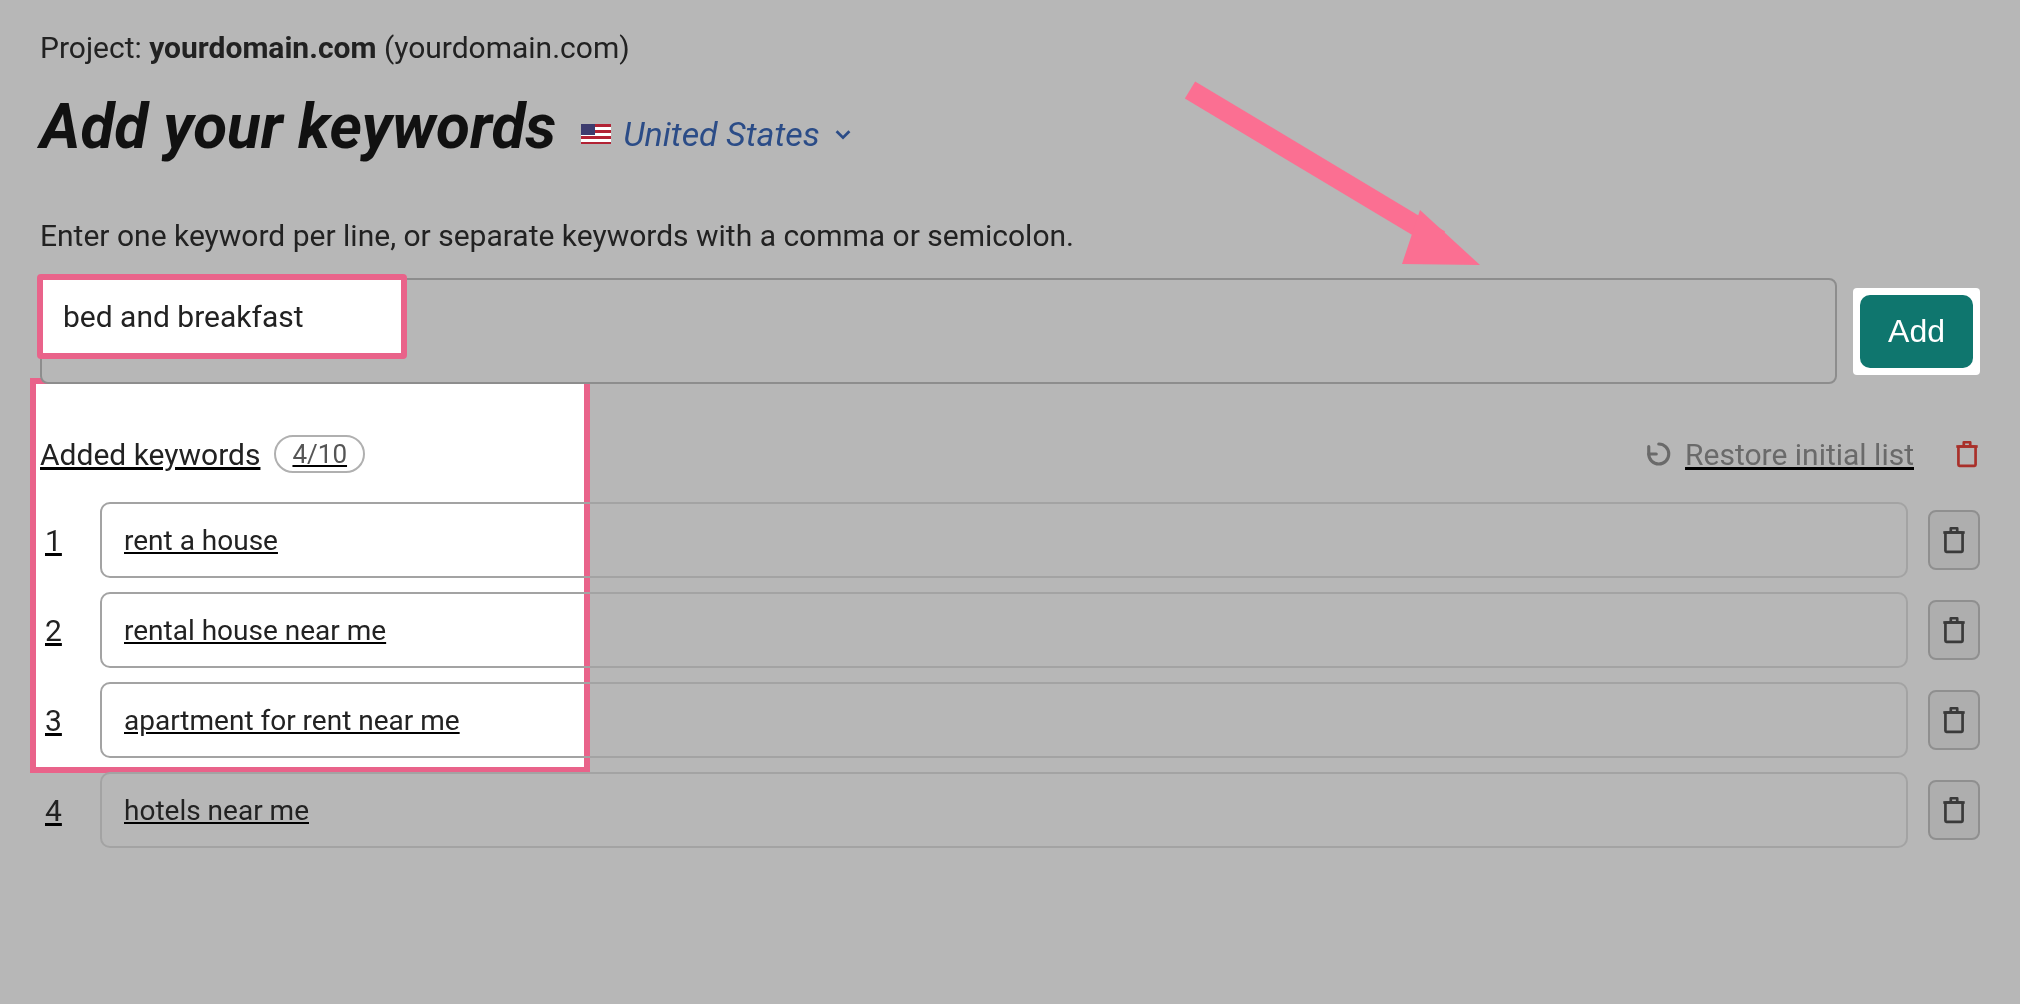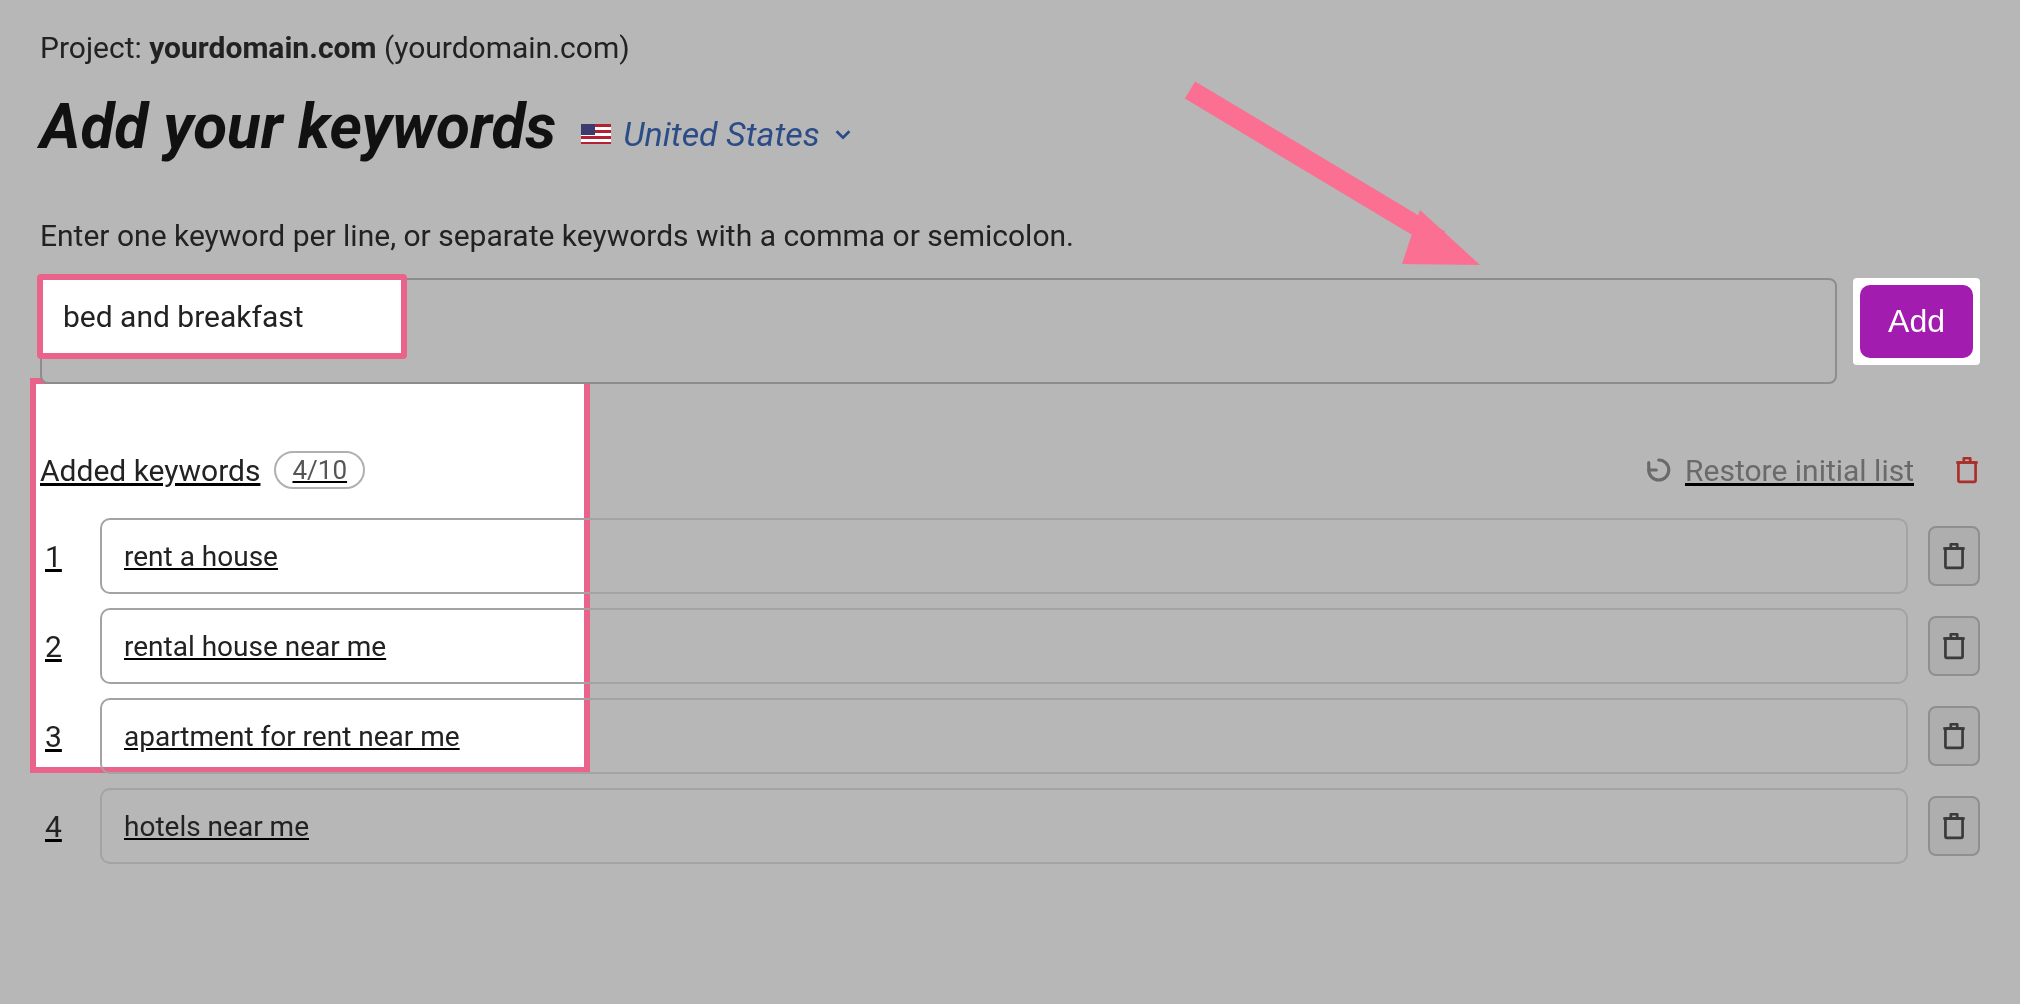--- a/index.html
+++ b/index.html
@@ -70,23 +70,23 @@
     display: inline-block;
   }
   .chevron-down svg { display:block; }
   .instructions {
     font-size: 30px;
     color: #222;
     margin-bottom: 25px;
   }
   .input-row {
     display: flex;
-    align-items: flex-start;
+    align-items: center;
     gap: 16px;
-    margin-bottom: 56px;
+    margin-bottom: 40px;
     position: relative;
   }
   .keyword-input-wrap {
     flex: 1;
     position: relative;
     background: #b7b7b7;
     border: 2px solid #8d8d8d;
     border-radius: 8px;
     height: 106px;
   }
@@ -104,21 +104,21 @@
     color: #222;
     display: flex;
     align-items: center;
   }
   .add-btn-wrap {
     background: #fff;
     padding: 7px;
     border-radius: 4px;
   }
   .add-btn {
-    background: #a21caf;
+    background: #0f766e;
     color: #fff;
     font-size: 32px;
     padding: 18px 28px;
     border-radius: 10px;
     border: none;
     cursor: pointer;
   }
   .arrow-annotation {
     position: absolute;
     top: 80px;

